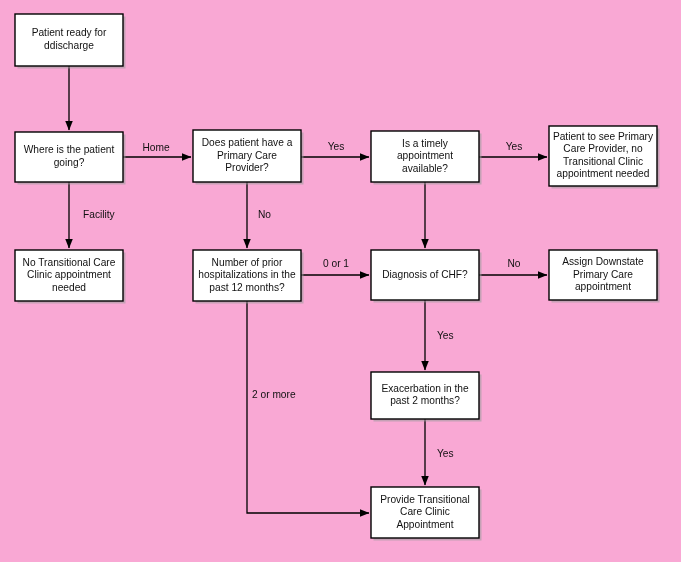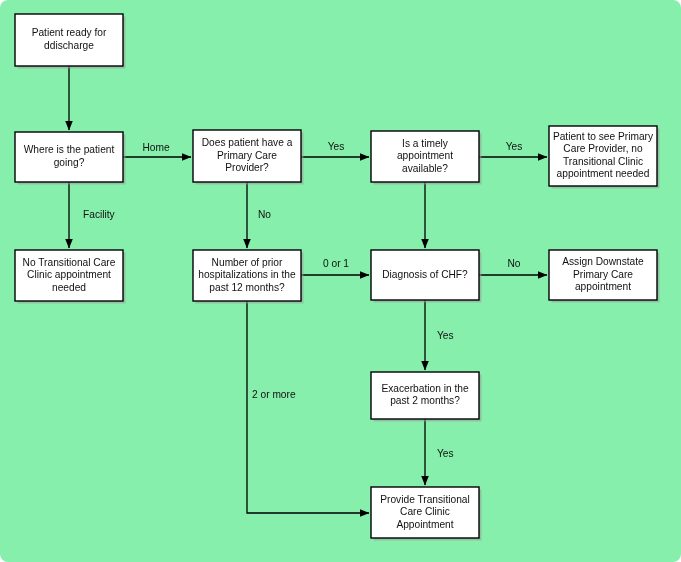--- a/index.html
+++ b/index.html
@@ -10,22 +10,21 @@
   body {
     width: 681px;
     height: 562px;
     font-family: "Liberation Sans", sans-serif;
     overflow: hidden;
   }
   #flowchart-root {
     position: relative;
     width: 681px;
     height: 562px;
-    background: #86efac;
-    border-radius: 8px;
+    background: #f9a8d4;
   }
   svg.chart-canvas {
     position: absolute;
     top: 0;
     left: 0;
     width: 681px;
     height: 562px;
     display: block;
   }
   .node-box {

